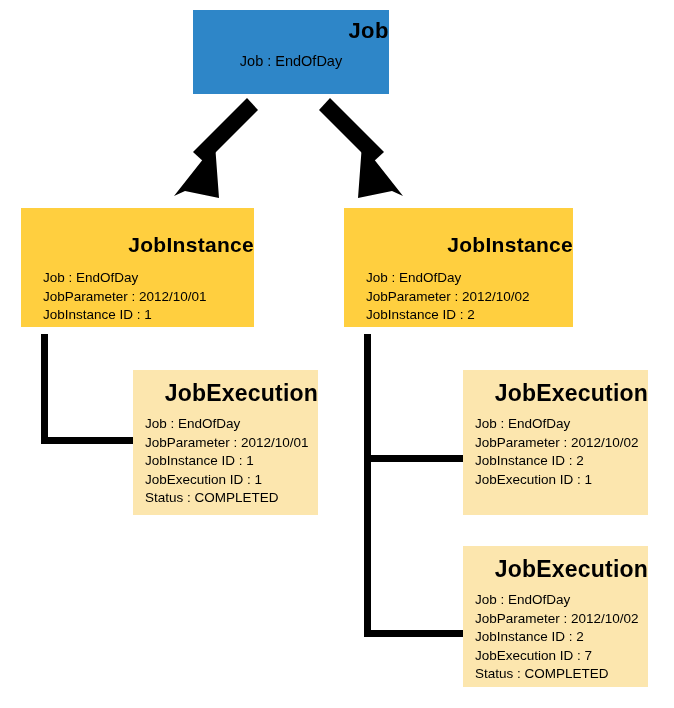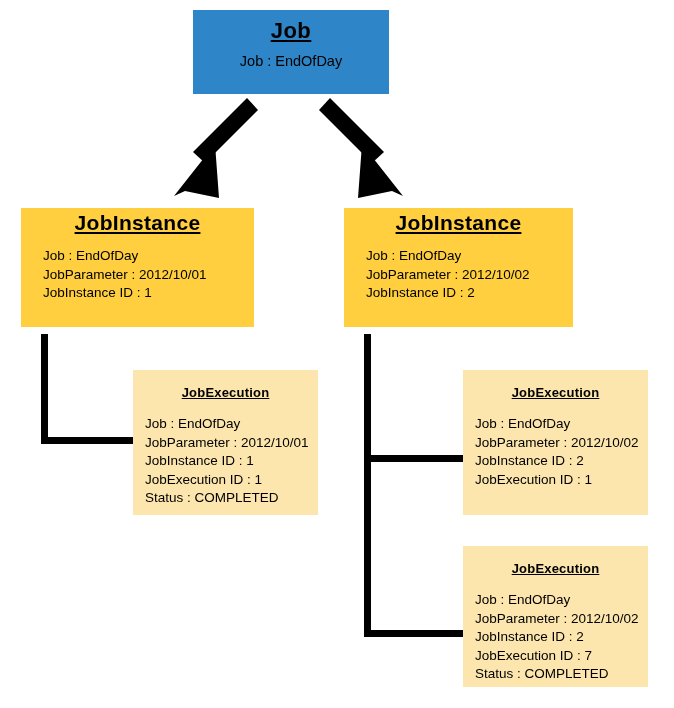--- a/index.html
+++ b/index.html
@@ -16,24 +16,23 @@
     height: 708px;
     background: #ffffff;
     overflow: hidden;
   }
   .node {
     position: absolute;
     box-sizing: border-box;
     color: #000000;
   }
   .node-title {
-    text-align: center;
+    text-align: right;
     font-weight: bold;
     color: #000000;
-    text-decoration: underline;
   }
   .node-lines {
     color: #000000;
   }
   .node-line {
     white-space: nowrap;
   }
 
   
   .job-node {
@@ -54,21 +53,21 @@
     font-size: 14.5px;
     line-height: 20px;
     margin-top: 5px;
   }
 
   
   .instance-node {
     background: #FFCF3F;
     top: 208px;
     height: 119px;
-    padding-top: 1px;
+    padding-top: 23px;
   }
   .instance-node .node-title {
     font-size: 21px;
     line-height: 28px;
     letter-spacing: 0.3px;
   }
   .instance-node .node-lines {
     font-size: 13.5px;
     line-height: 18.5px;
     margin-top: 10px;
@@ -76,21 +75,21 @@
   }
   #instance-1 { left: 21px; width: 233px; }
   #instance-2 { left: 344px; width: 229px; }
 
   
   .execution-node {
     background: #FCE6AE;
     padding-top: 10px;
   }
   .execution-node .node-title {
-    font-size: 13px;
+    font-size: 23px;
     line-height: 26px;
     letter-spacing: 0.2px;
   }
   .execution-node .node-lines {
     font-size: 13.5px;
     line-height: 18.5px;
     margin-top: 9px;
     padding-left: 12px;
   }
   #execution-1 { left: 133px; top: 370px; width: 185px; height: 145px; }

